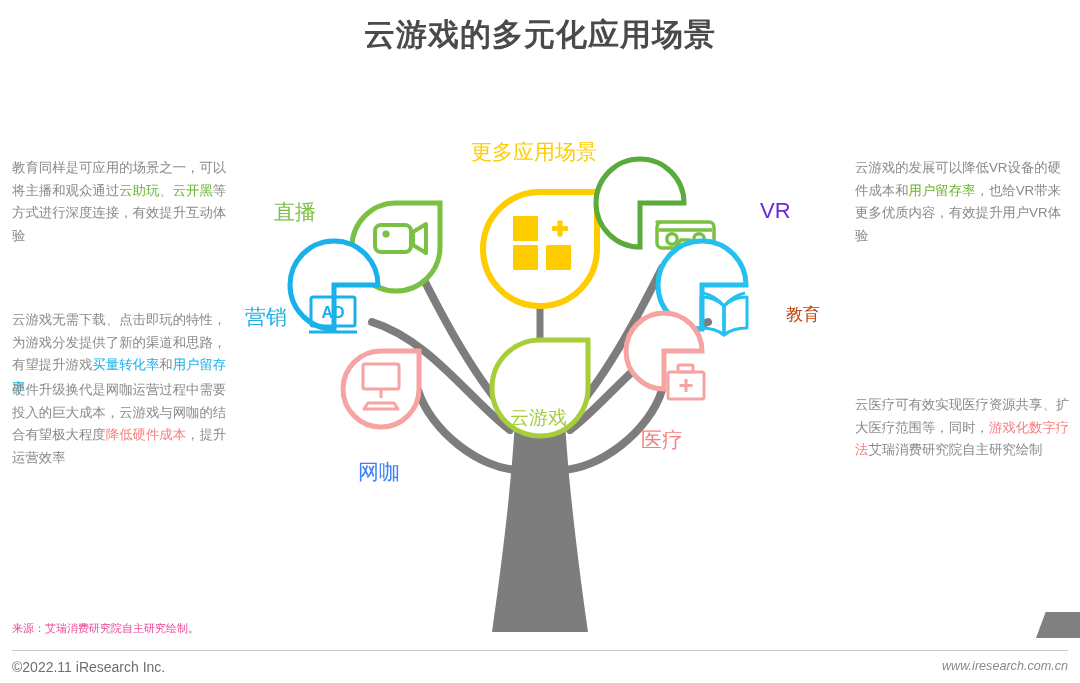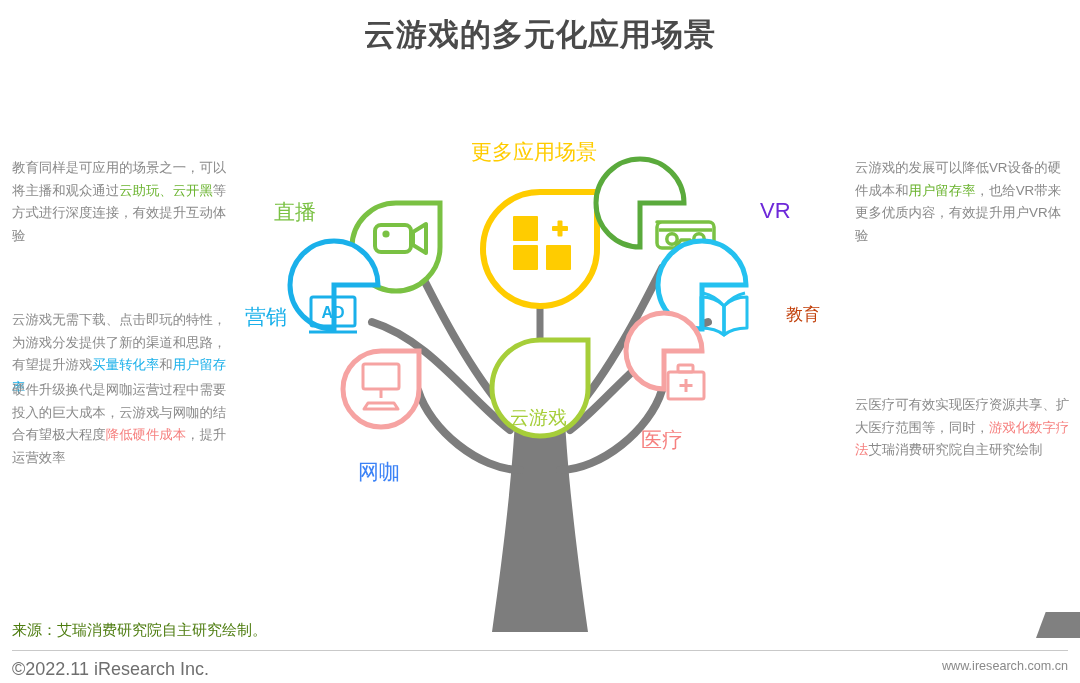--- a/index.html
+++ b/index.html
@@ -66,44 +66,45 @@
     font-size: 19px;
     font-weight: normal;
     white-space: nowrap;
   }
 
   
   .source-note {
     position: absolute;
     left: 12px;
     top: 621px;
-    font-size: 15px;
-    color: #4d7c0f;
+    font-size: 11px;
+    color: #ec4899;
   }
   .footer-rule {
     position: absolute;
     left: 12px;
     top: 650px;
     width: 1056px;
     height: 1px;
     background: #c9c9c9;
   }
   .copyright {
     position: absolute;
     left: 12px;
     top: 659px;
-    font-size: 18px;
+    font-size: 14px;
     color: #6f6f6f;
   }
   .weburl {
     position: absolute;
     right: 12px;
     top: 659px;
     font-size: 12.6px;
     color: #8a8a8a;
+    font-style: italic;
   }
   .corner-mark {
     position: absolute;
     right: 0px;
     top: 612px;
     width: 44px;
     height: 26px;
     background: #808080;
     clip-path: polygon(22% 0%, 100% 0%, 100% 100%, 0% 100%);
   }

